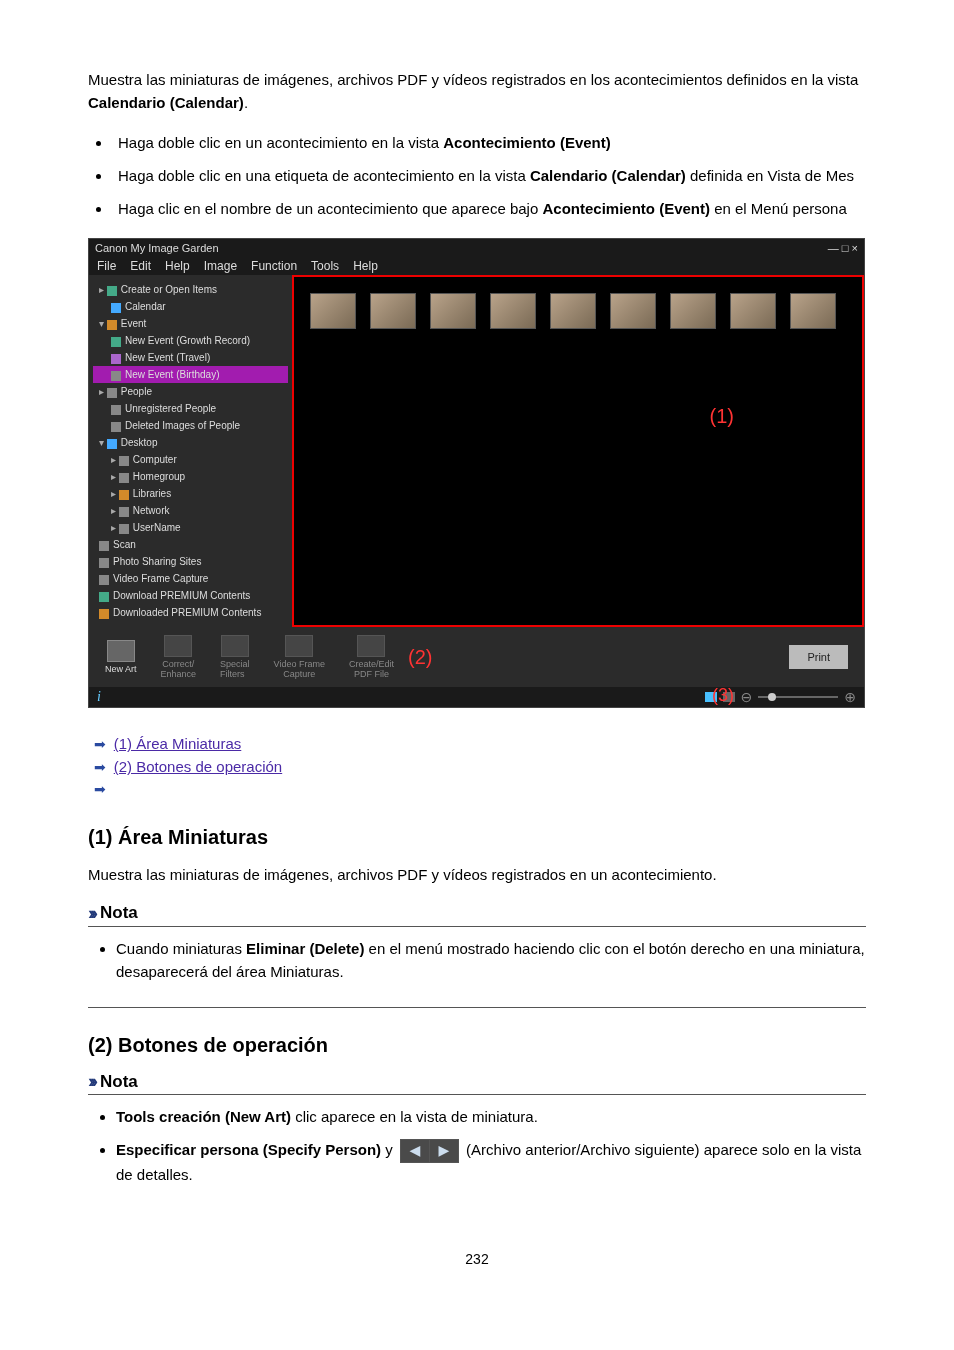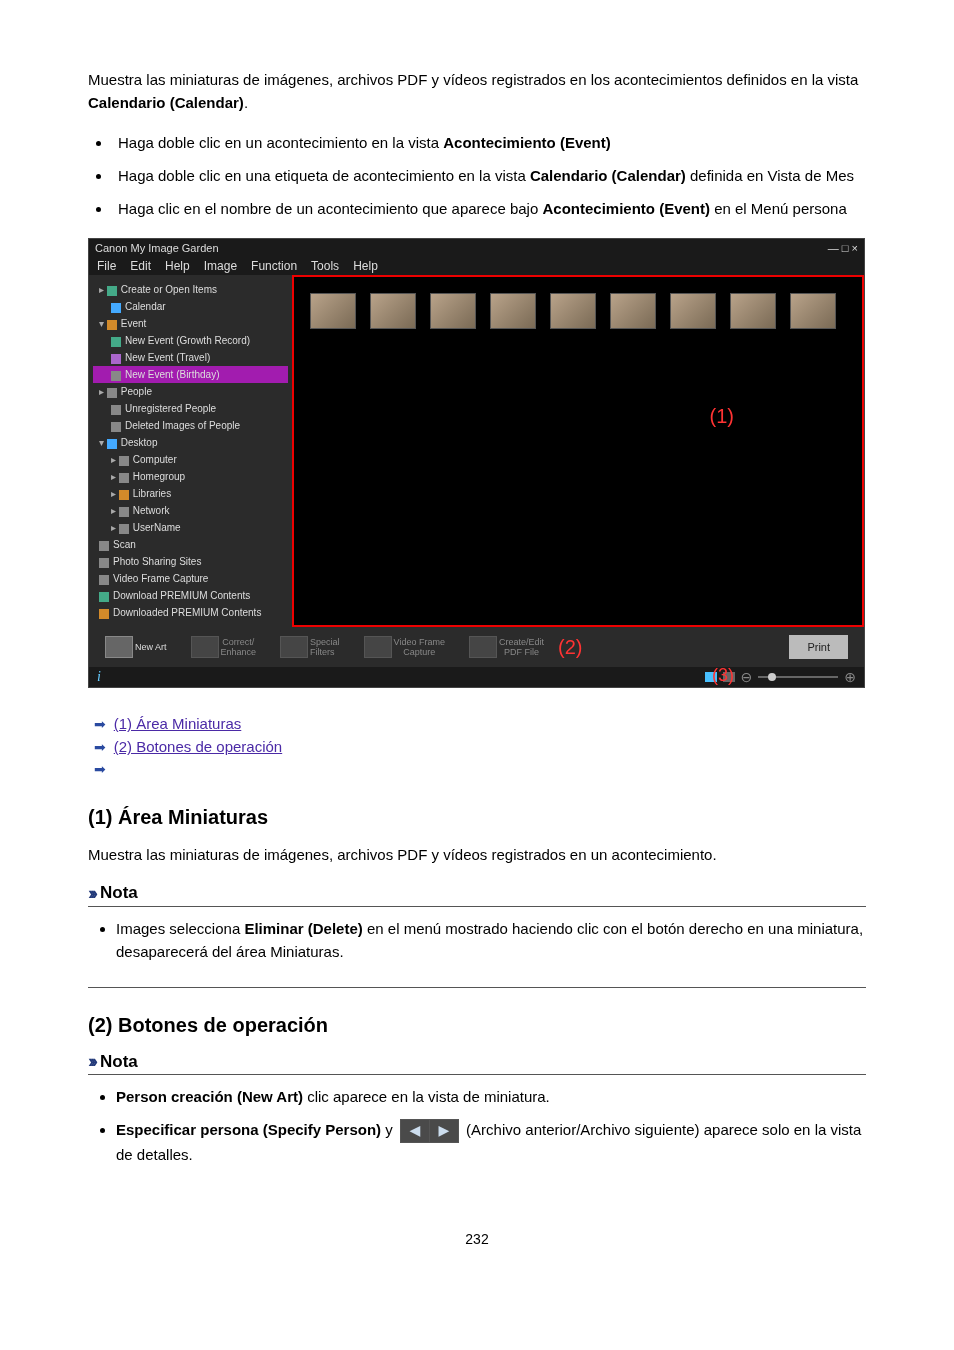--- a/index.html
+++ b/index.html
@@ -112,21 +112,21 @@
   }
   .app-toolbar {
     display: flex;
     align-items: center;
     gap: 24px;
     padding: 8px 16px;
     background: #2b2b2b;
     position: relative;
   }
   .tool-btn {
-    display: flex; flex-direction: row; align-items: center;
+    display: flex; flex-direction: column; align-items: center;
     font-size: 9px; color: #888;
     gap: 2px;
   }
   .tool-btn.active { color: #ddd; }
   .tool-ico { width: 26px; height: 20px; background:#666; border:1px solid #888; }
   .tool-ico.dim { opacity:0.45; }
   .marker-2 { color:#f33; font-size:20px; margin-left:-10px;}
   .print-btn {
     margin-left: auto;
     background: #bbb; color:#222;
@@ -319,37 +319,37 @@
   <p>Muestra las miniaturas de imágenes, archivos PDF y vídeos registrados en un acontecimiento.</p>
 
   <div class="note-block">
     <div class="note-head">
       <span class="note-chevrons">›››</span>
       <span class="note-title">Nota</span>
     </div>
     <div class="note-body">
       <ul>
         <li>
-          <span>Images selecciona </span><span class="strong">Eliminar (Delete)</span><span> en el menú mostrado haciendo clic con el botón derecho en una miniatura, desaparecerá del área Miniaturas.</span>
+          <span>Cuando miniaturas </span><span class="strong">Eliminar (Delete)</span><span> en el menú mostrado haciendo clic con el botón derecho en una miniatura, desaparecerá del área Miniaturas.</span>
         </li>
       </ul>
     </div>
   </div>
 
   <h2>(2) Botones de operación</h2>
 
   <div class="note-block">
     <div class="note-head">
       <span class="note-chevrons">›››</span>
       <span class="note-title">Nota</span>
     </div>
     <div class="note-body" style="border-bottom:none;">
       <ul>
         <li>
-          <span class="strong">Person creación (New Art)</span><span> clic aparece en la vista de miniatura.</span>
+          <span class="strong">Tools creación (New Art)</span><span> clic aparece en la vista de miniatura.</span>
         </li>
         <li>
           <span class="strong">Especificar persona (Specify Person)</span><span> y </span><span class="inline-nav">
               <span>◀</span>
               <span>▶</span>
             </span><span> (Archivo anterior/Archivo siguiente) aparece solo en la vista de detalles.</span>
         </li>
       </ul>
     </div>
   </div>

